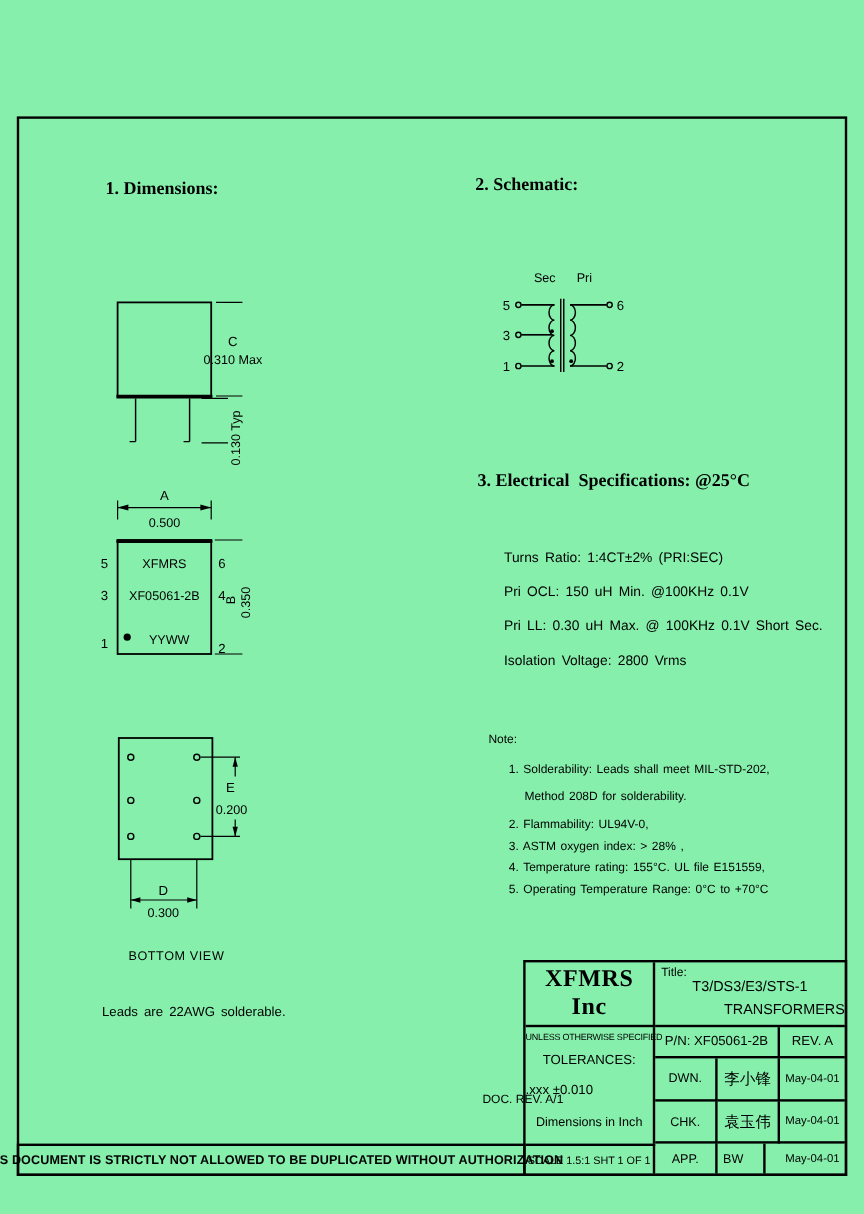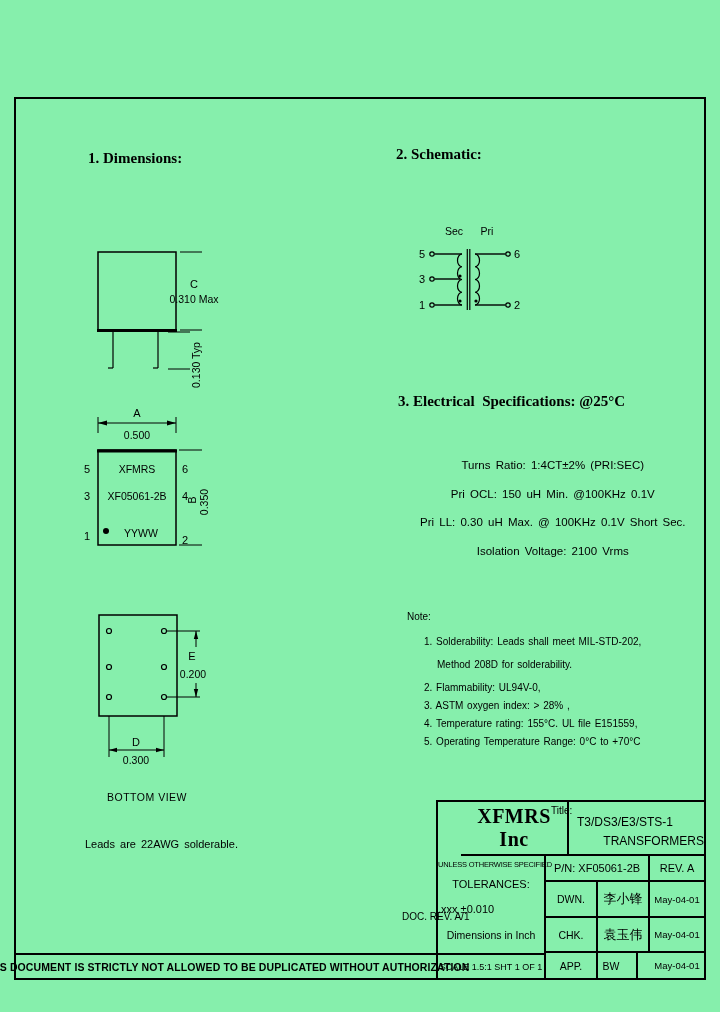--- a/index.html
+++ b/index.html
@@ -149,43 +149,43 @@
     <path d="M60,34 a4.5,6.375 0 0 1 0,12.75 a4.5,6.375 0 0 1 0,12.75 a4.5,6.375 0 0 1 0,12.75 a4.5,6.375 0 0 1 0,12.75" fill="none" stroke="#000" stroke-width="1.2"></path>
     <g stroke="#000" stroke-width="1.2">
       <line x1="52.3" y1="29" x2="52.3" y2="90"></line>
       <line x1="54.8" y1="29" x2="54.8" y2="90"></line>
     </g>
     <circle cx="45" cy="56" r="1.6" fill="#000"></circle>
     <circle cx="45" cy="81" r="1.6" fill="#000"></circle>
     <circle cx="61" cy="81" r="1.6" fill="#000"></circle>
   </svg>
 
-  <div class="abs" style="left:420px;top:459px;text-align:center;">
+  <div class="abs" style="left:420px;top:459px;">
     <div class="cad spec-line">Turns Ratio: 1:4CT±2% (PRI:SEC)</div>
     <div class="cad spec-line">Pri OCL: 150 uH Min. @100KHz 0.1V</div>
     <div class="cad spec-line">Pri LL: 0.30 uH Max. @ 100KHz 0.1V Short Sec.</div>
-    <div class="cad spec-line">Isolation Voltage: 2100 Vrms</div>
+    <div class="cad spec-line">Isolation Voltage: 2800 Vrms</div>
   </div>
 
   <div class="abs cad note" style="left:407px;top:611px;">Note:</div>
   <div class="abs cad note" style="left:424px;top:636px;">1. Solderability: Leads shall meet MIL-STD-202,</div>
   <div class="abs cad note" style="left:437px;top:659px;">Method 208D for solderability.</div>
   <div class="abs cad note" style="left:424px;top:682px;">2. Flammability: UL94V-0,</div>
   <div class="abs cad note" style="left:424px;top:700px;">3. ASTM oxygen index: &gt; 28% ,</div>
   <div class="abs cad note" style="left:424px;top:718px;">4. Temperature rating: 155°C. UL file E151559,</div>
   <div class="abs cad note" style="left:424px;top:736px;">5. Operating Temperature Range: 0°C to +70°C</div>
 
   <div class="abs cad" style="left:85px;top:838px;font-size:11px;word-spacing:2px;">Leads are 22AWG solderable.</div>
   <div class="abs cad" style="left:358px;top:911px;font-size:10px;padding-left:44px;">DOC. REV. A/1</div>
 
   <div class="abs banner" style="left:14px;top:953px;width:424px;height:27px;box-sizing:border-box;border:2px solid #000;">THIS DOCUMENT IS STRICTLY NOT ALLOWED TO BE DUPLICATED WITHOUT AUTHORIZATION</div>
 
   <div class="abs" style="left:436px;top:800px;width:270px;height:180px;box-sizing:border-box;border:2px solid #000;">
 
-    <div class="tb-cell br bb center company" style="left:0;top:0;width:108px;height:54px;margin-left:23px;">XFMRS Inc</div>
+    <div class="tb-cell br bb center company" style="left:0;top:0;width:108px;height:54px;">XFMRS Inc</div>
 
     <div class="tb-cell bb" style="left:108px;top:0;width:158px;height:54px;">
       <div class="abs cad" style="left:5px;top:3px;font-size:10px;">Title:</div>
       <div class="abs cad" style="left:0;top:13px;width:158px;text-align:center;font-size:12px;">T3/DS3/E3/STS-1</div>
       <div class="abs cad" style="left:0;top:32px;width:158px;text-align:right;font-size:12px;">TRANSFORMERS</div>
     </div>
 
     <div class="tb-cell br" style="left:0;top:54px;width:108px;height:97px;">
       <div class="abs cad" style="left:0;top:4px;width:106px;text-align:center;font-size:7.5px;letter-spacing:-0.2px;">UNLESS OTHERWISE SPECIFIED</div>
       <div class="abs cad" style="left:0;top:22px;width:106px;text-align:center;font-size:11px;">TOLERANCES:</div>

